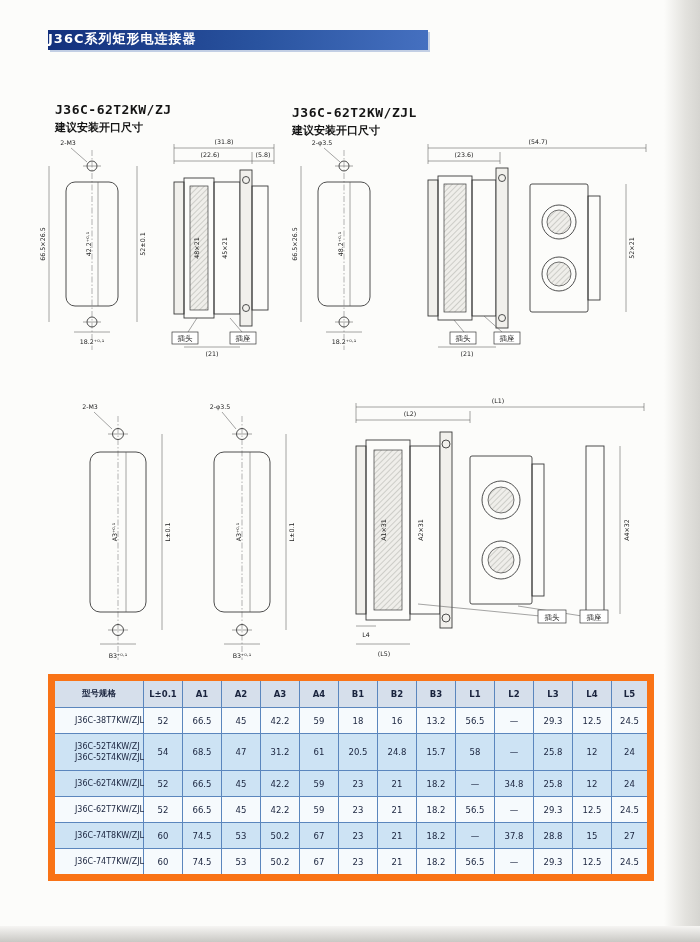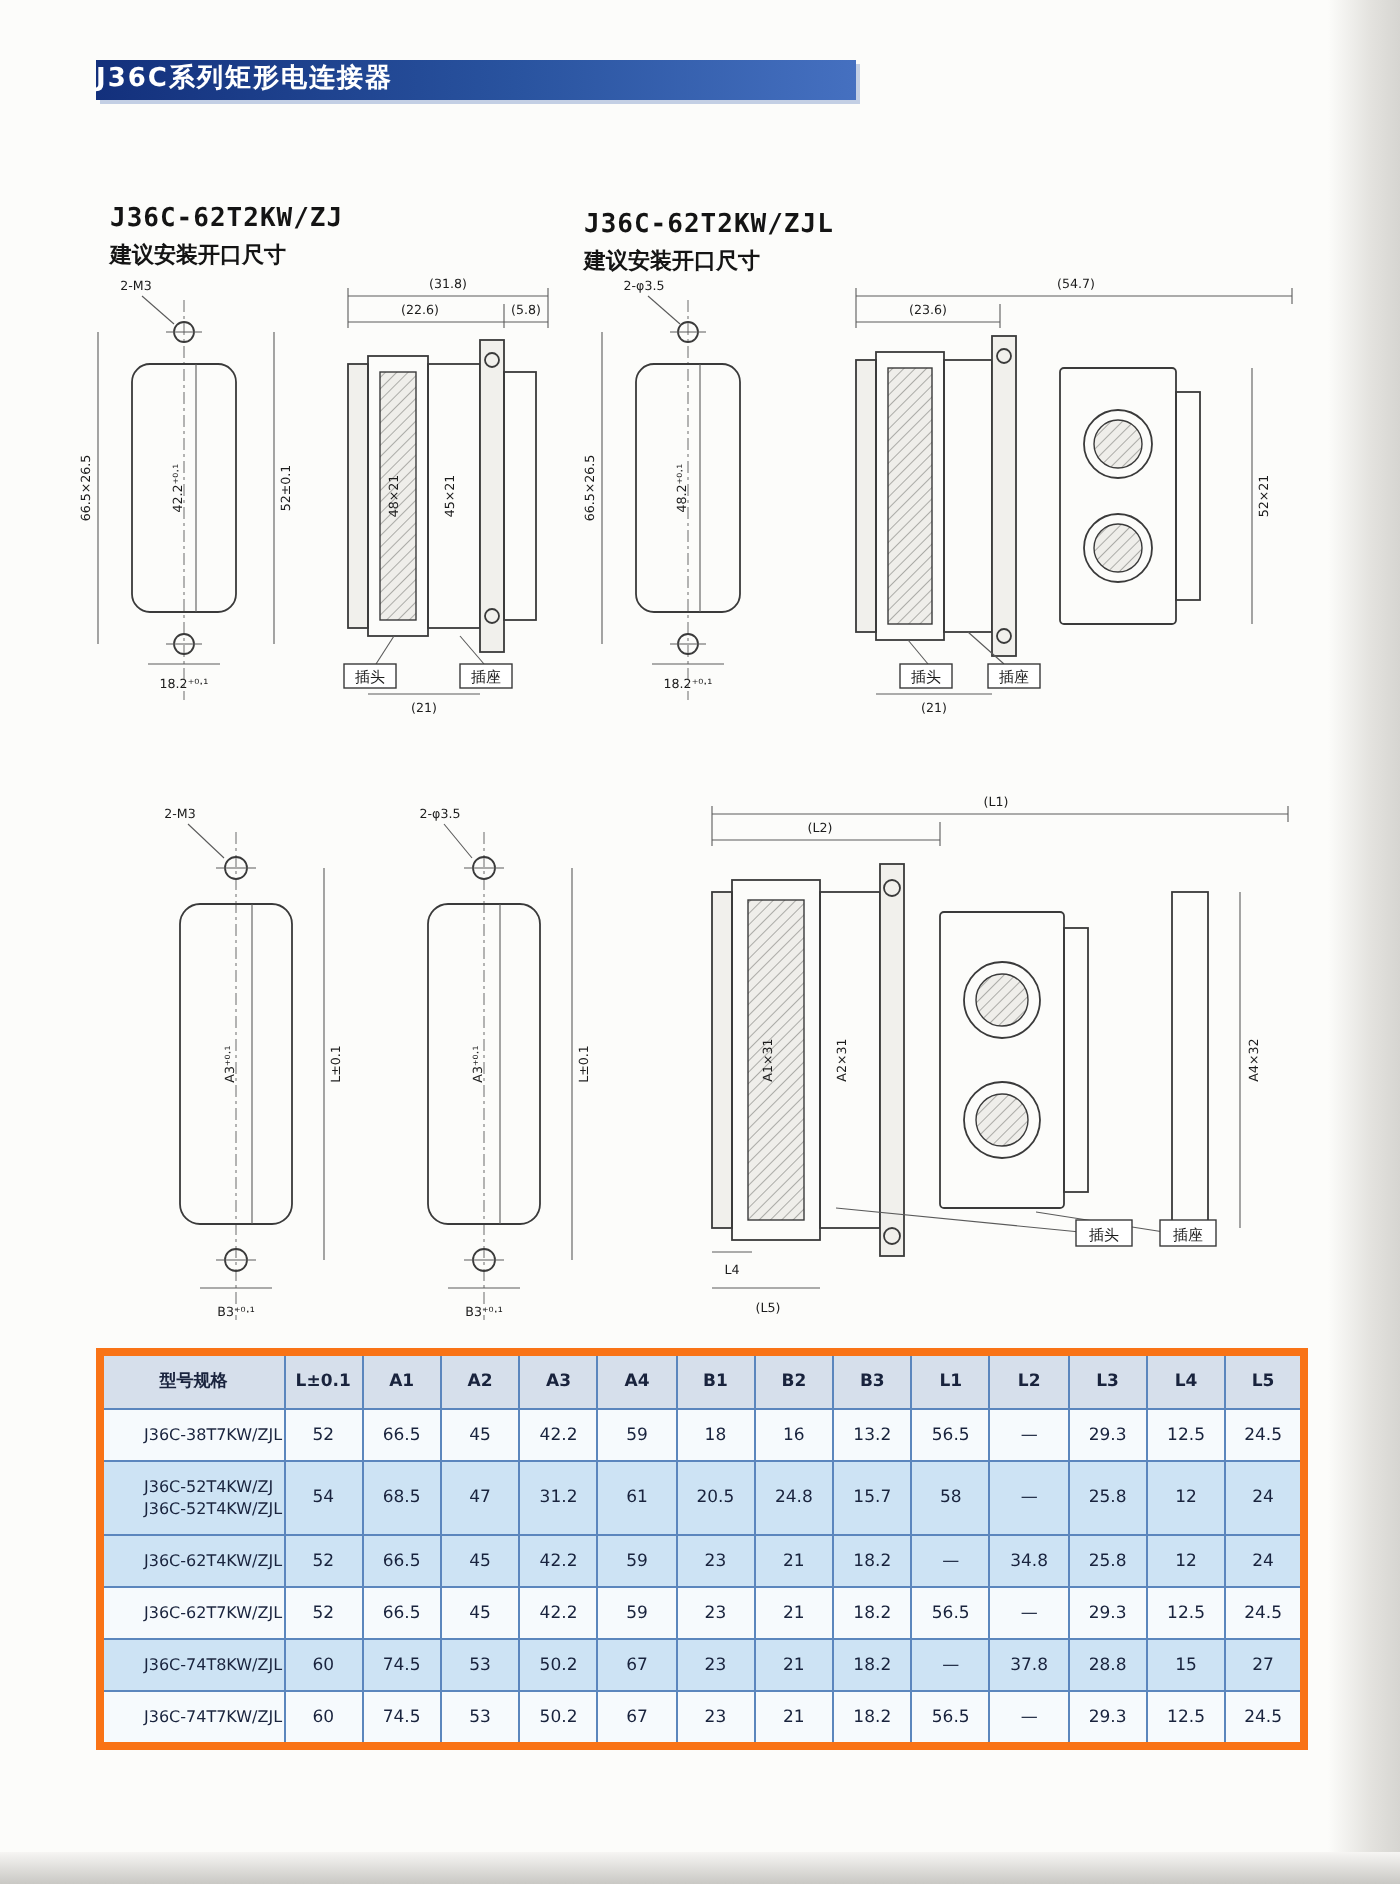--- a/index.html
+++ b/index.html
@@ -23,21 +23,21 @@
   svg text.cjk { font-size:7.5px; }
   svg .ln   { stroke:#3a3a3a; stroke-width:.9; fill:none; }
   svg .fillc{ stroke:#3a3a3a; stroke-width:.9; fill:#f1f0ec; }
   svg .box  { stroke:#3a3a3a; stroke-width:.7; fill:#ffffff; }
   svg .dim  { stroke:#5a5a5a; stroke-width:.55; fill:none; }
   svg .cl   { stroke:#6a6a6a; stroke-width:.5; fill:none; stroke-dasharray:6 2 1.5 2; }
   .heading2 { position:absolute; left:48px; top:362px; width:600px; font-size:11.5px;
     font-weight:bold; color:#141414; line-height:17px; }
   .heading2 .row2 span + span { margin-left:26px; }
   .spec-table { position:absolute; left:48px; top:674px; width:606px; border-collapse:collapse;
-    table-layout:fixed; font-size:8.5px; color:#19233d; border:4px solid #f97316; }
+    table-layout:fixed; font-size:8.5px; color:#19233d; border:7px solid #f97316; }
   .spec-table col.c-model { width:92px; }
   .spec-table th, .spec-table td { border:1px solid #5b86bd; text-align:center; padding:7px 1px; }
   .spec-table th { background:#d6dfeb; font-weight:bold; }
   .spec-table td.model { text-align:left; padding-left:20px; font-size:8px; white-space:nowrap;
     line-height:11px; }
   .spec-table tr.norm td { background:#f6fafd; }
   .spec-table tr.alt  td { background:#cde3f4; }
 </style>
 </head>
 <body>

